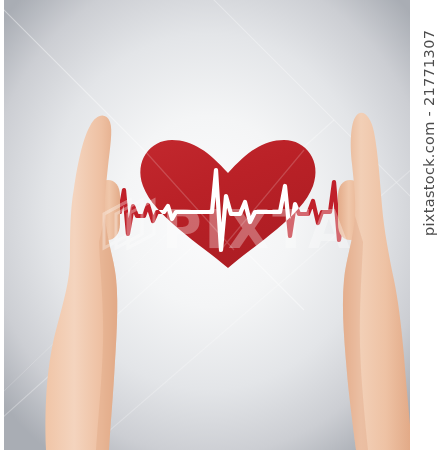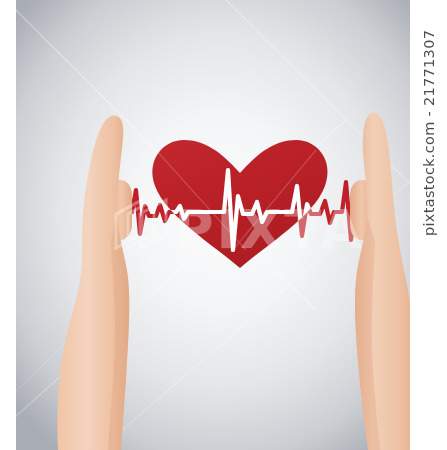--- a/index.html
+++ b/index.html
@@ -11,21 +11,21 @@
   }
   #stage {
     position: relative;
     width: 447px;
     height: 450px;
     overflow: hidden;
     background: #ffffff;
   }
   #artboard {
     position: absolute;
-    left: 16px;
+    left: 4px;
     top: 0;
     width: 410px;
     height: 450px;
     overflow: hidden;
   }
   #artboard svg {
     display: block;
     width: 410px;
     height: 450px;
   }

